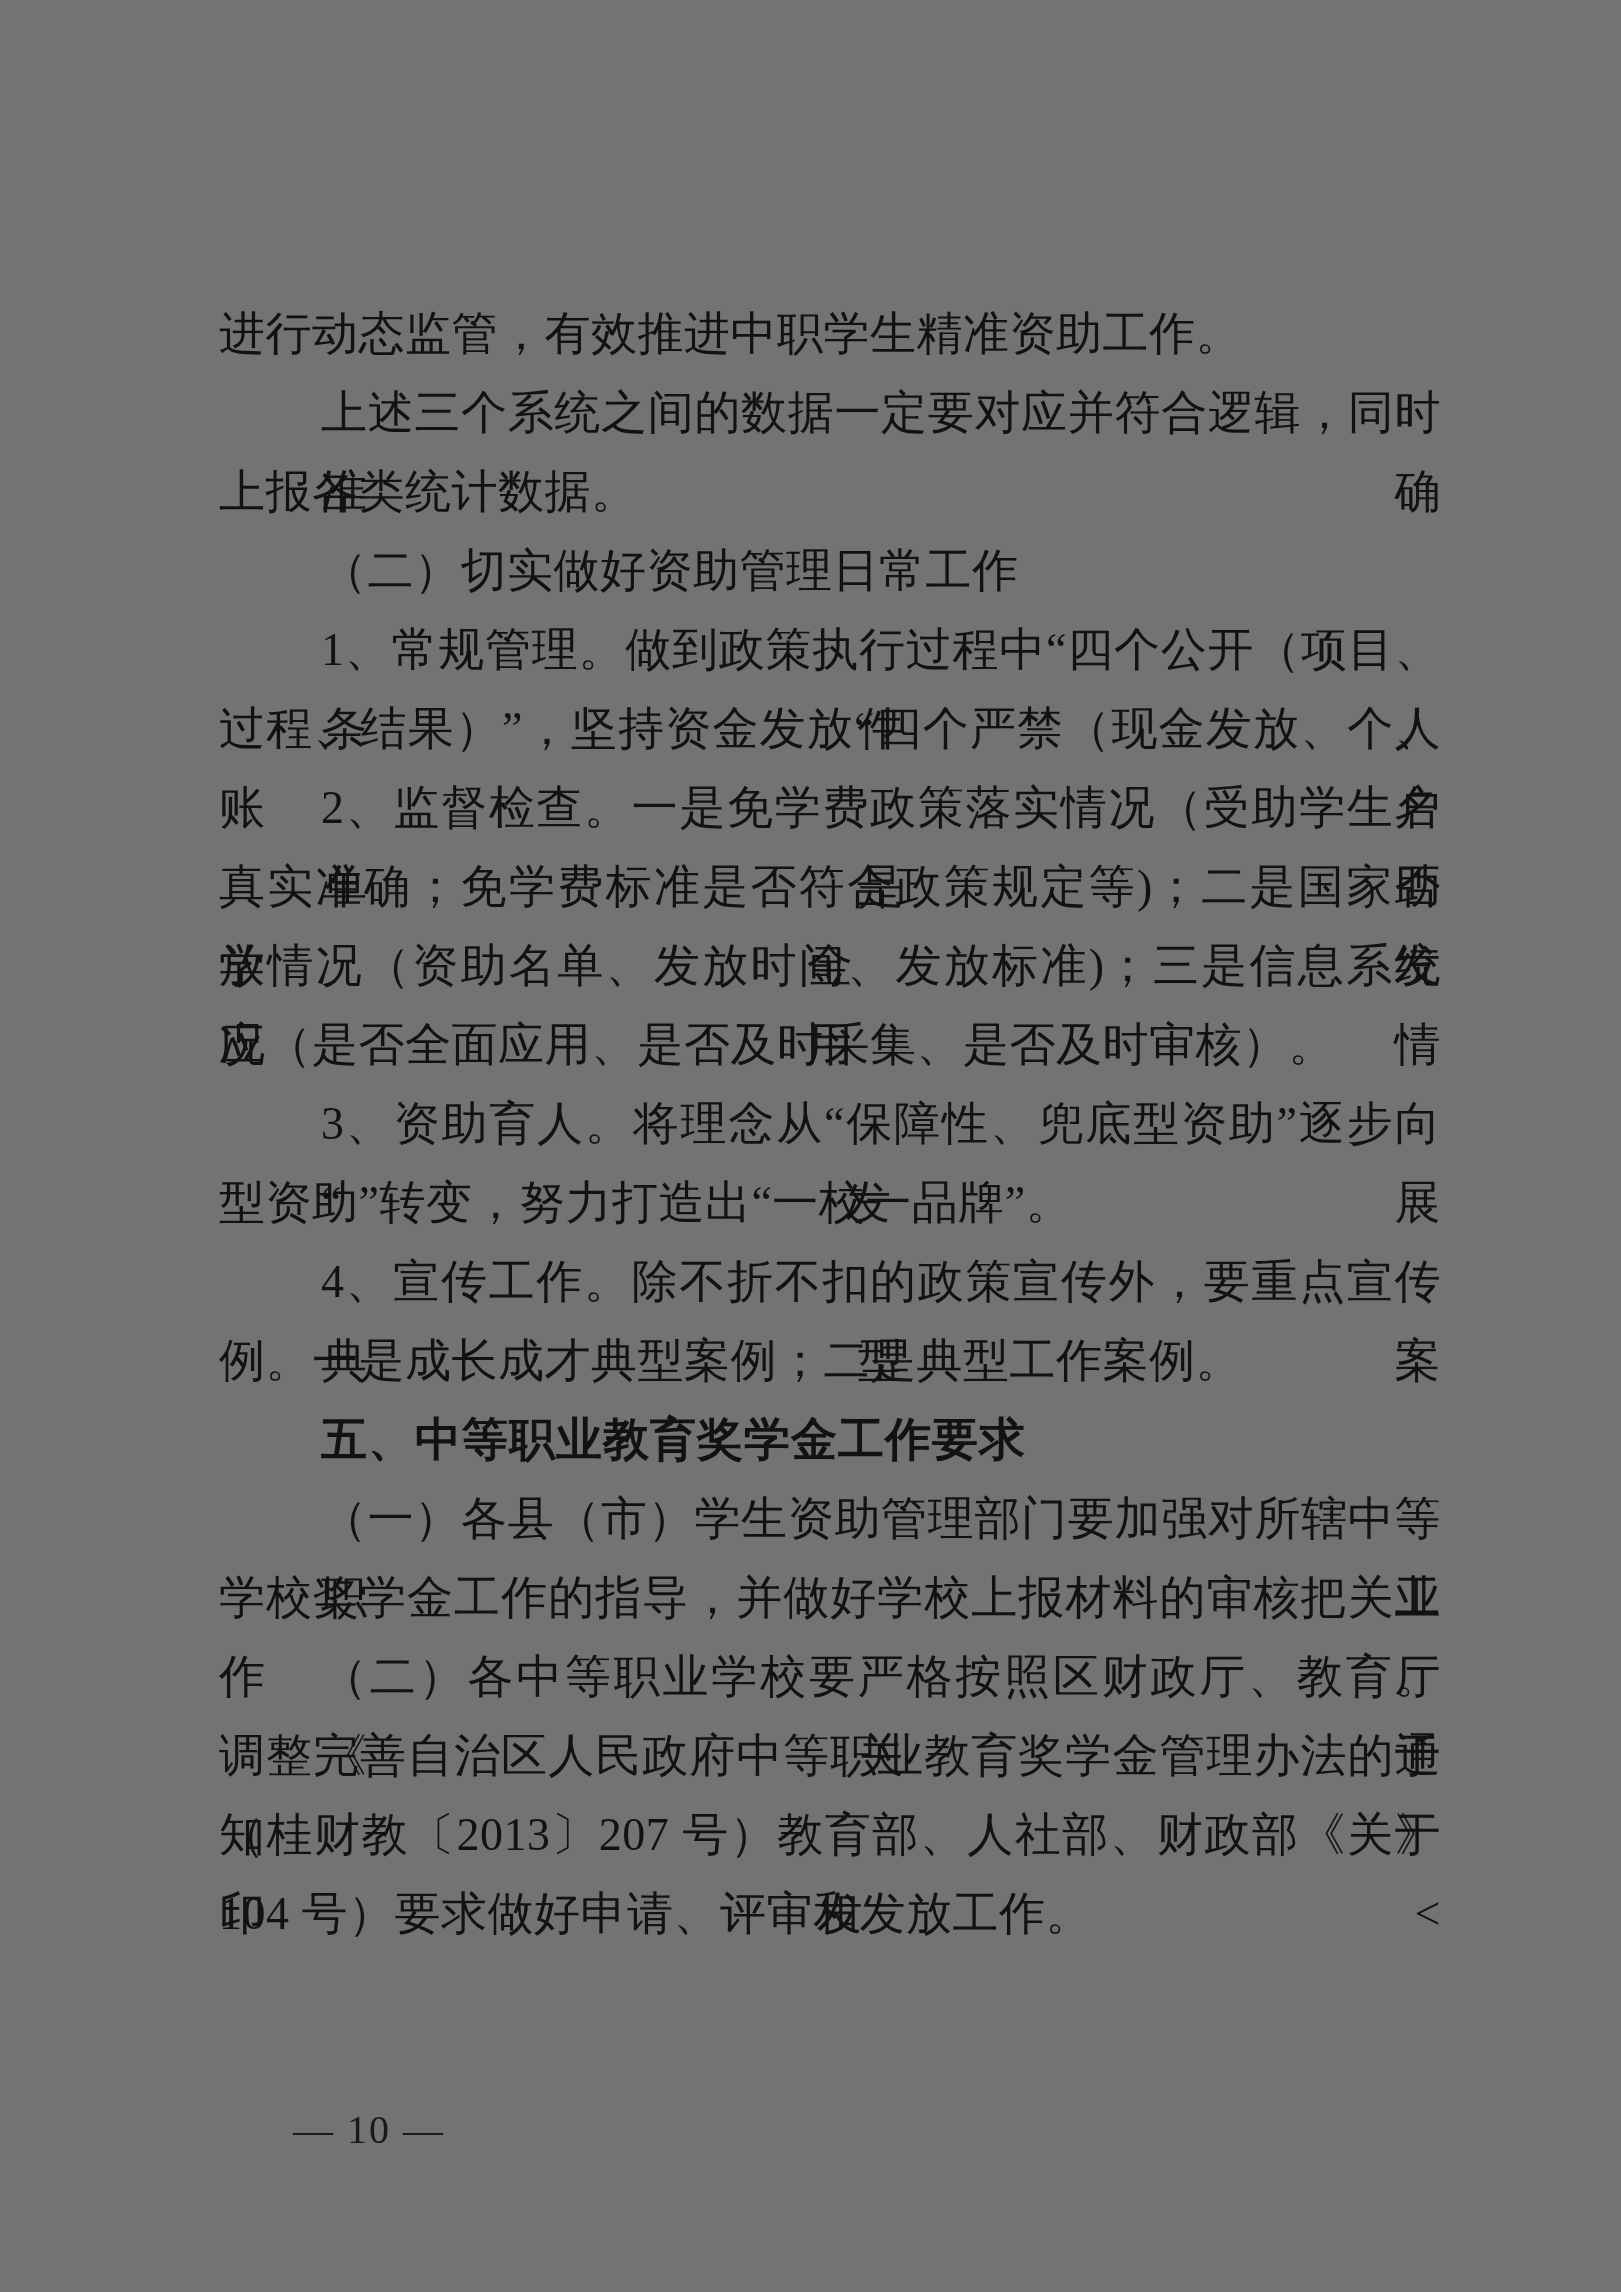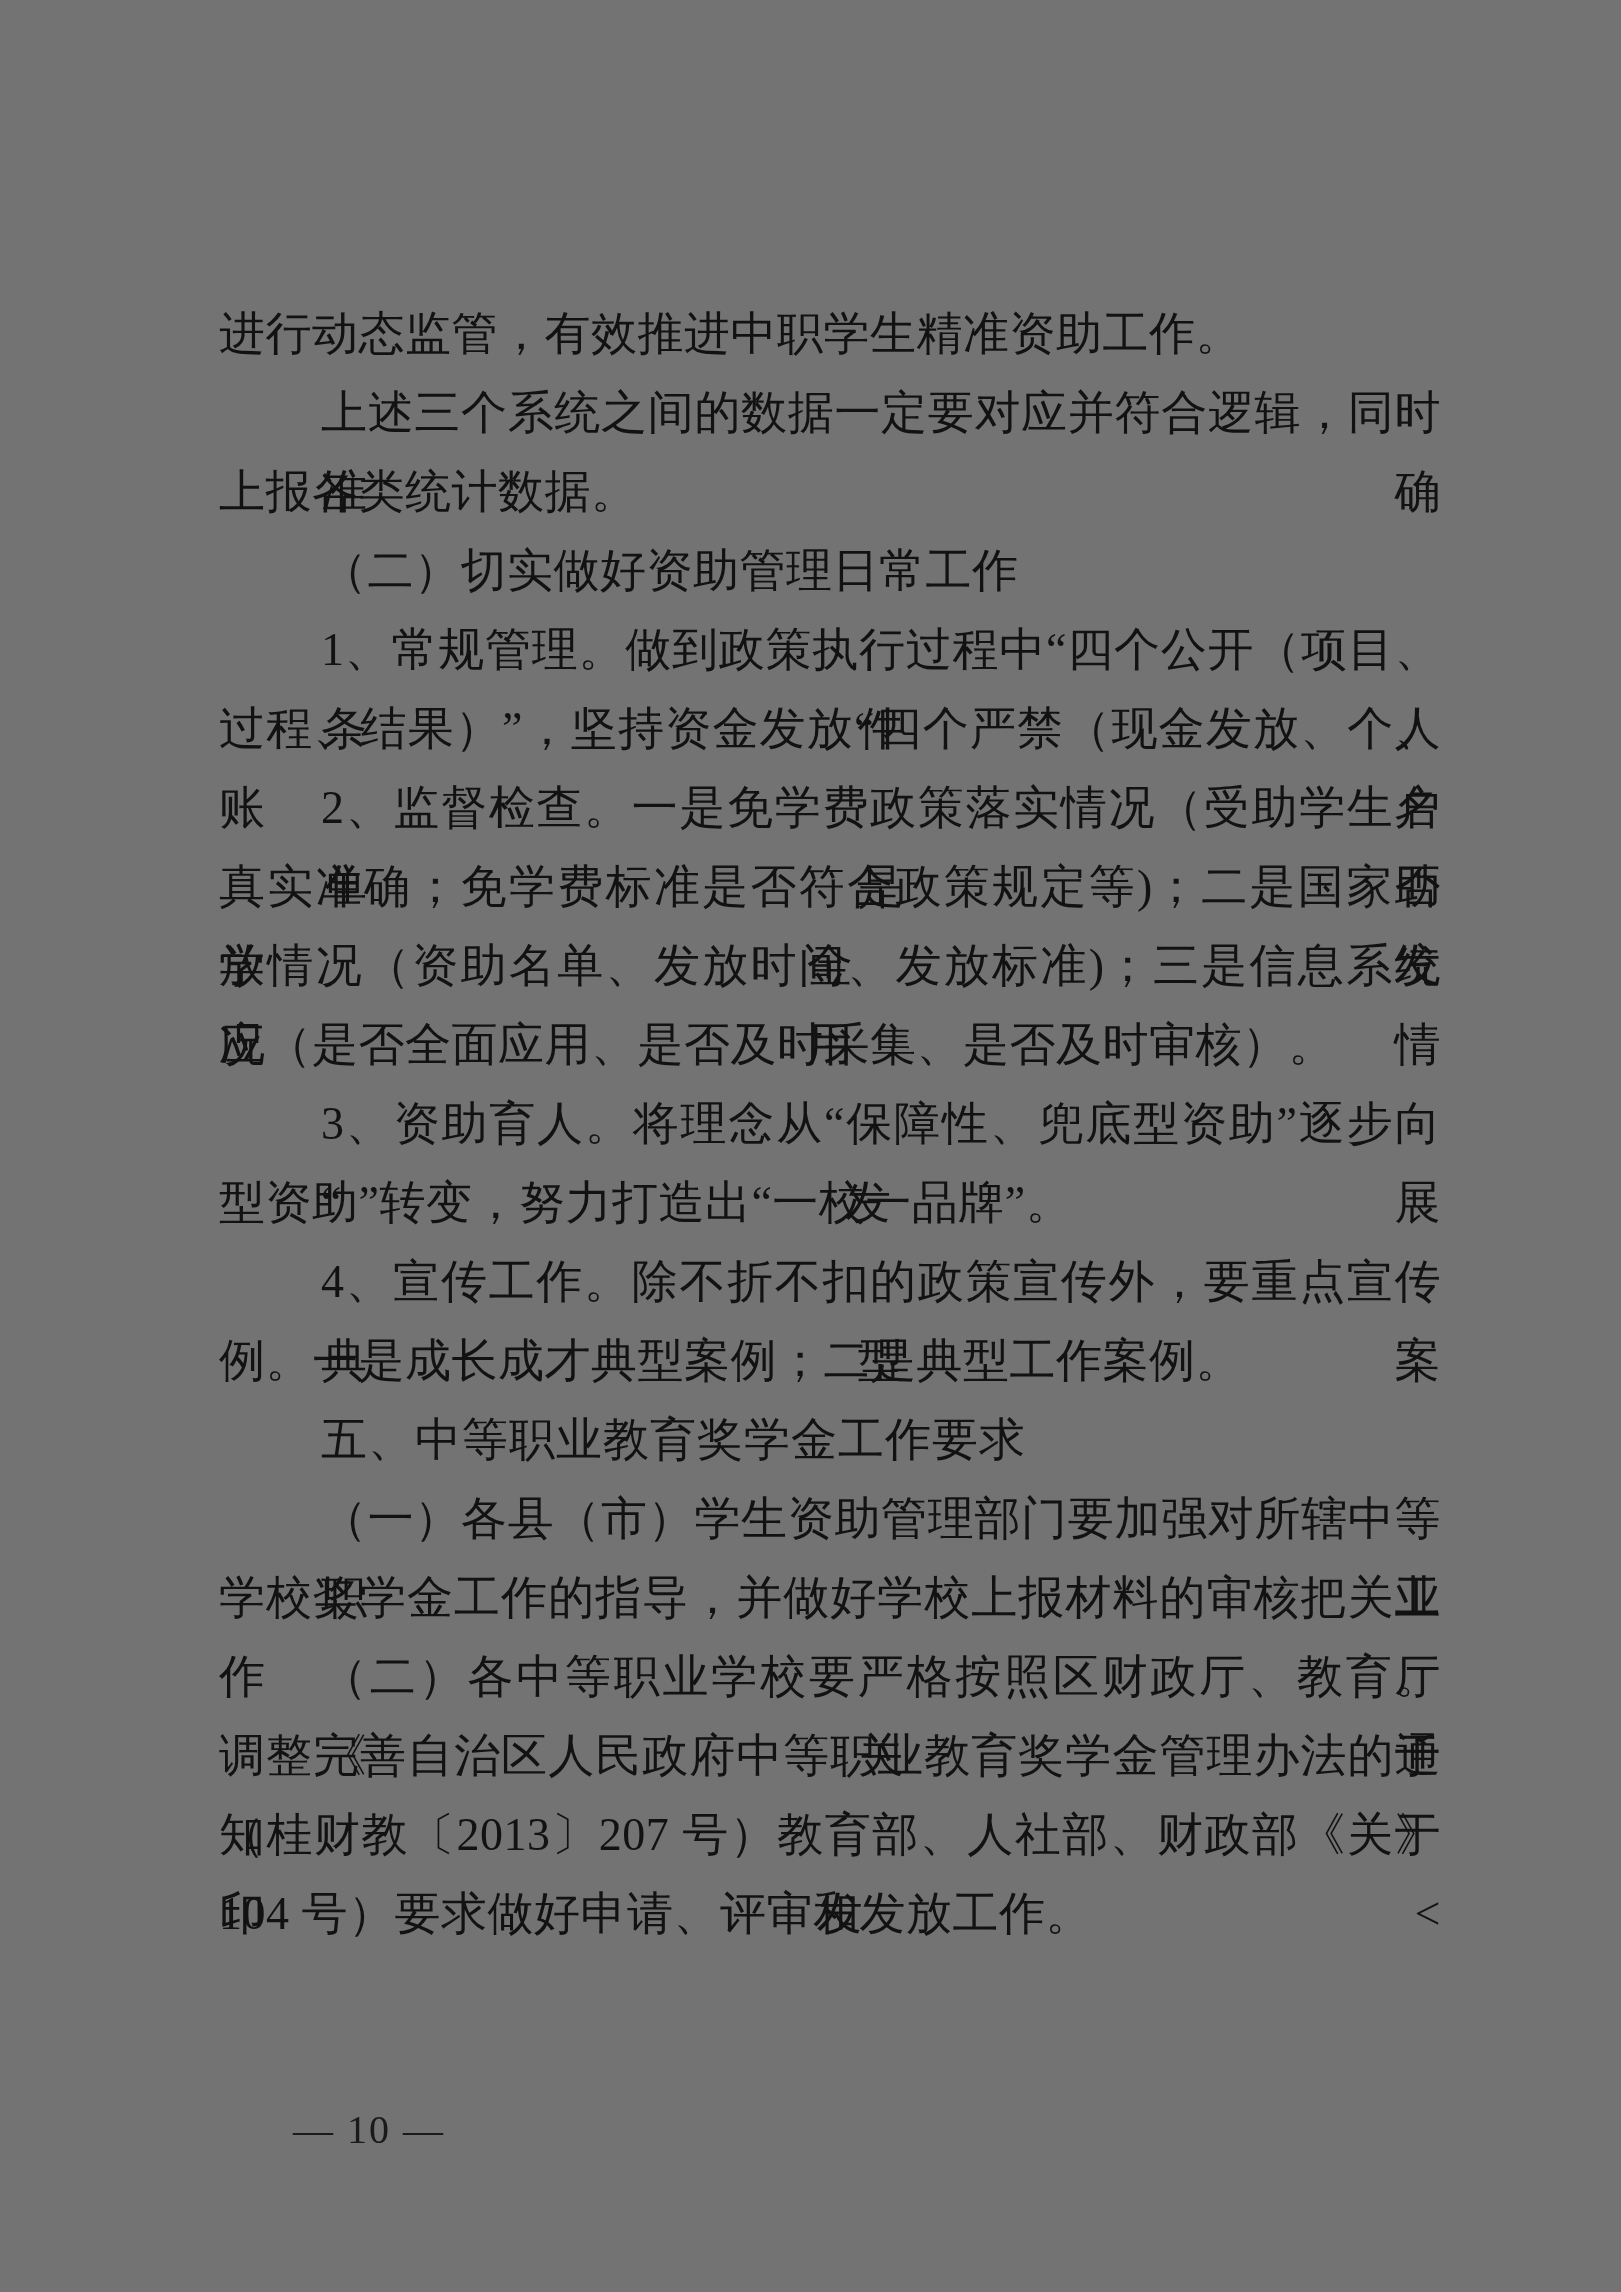--- a/index.html
+++ b/index.html
@@ -36,21 +36,21 @@
     text-align-last: justify;
   }
   .line.indent {
     padding-left: 102px;
   }
   .line.indent.justify {
     padding-left: 102px;
   }
   .line.heading {
     font-family: "Liberation Sans", "DejaVu Sans", sans-serif;
-    font-weight: 400;
+    font-weight: 700;
     letter-spacing: 1px;
   }
   .page-footer {
     position: absolute;
     left: 257px;
     top: 2098px;
     height: 63px;
     line-height: 63px;
     font-size: 40px;
     color: #1a1a1a;

